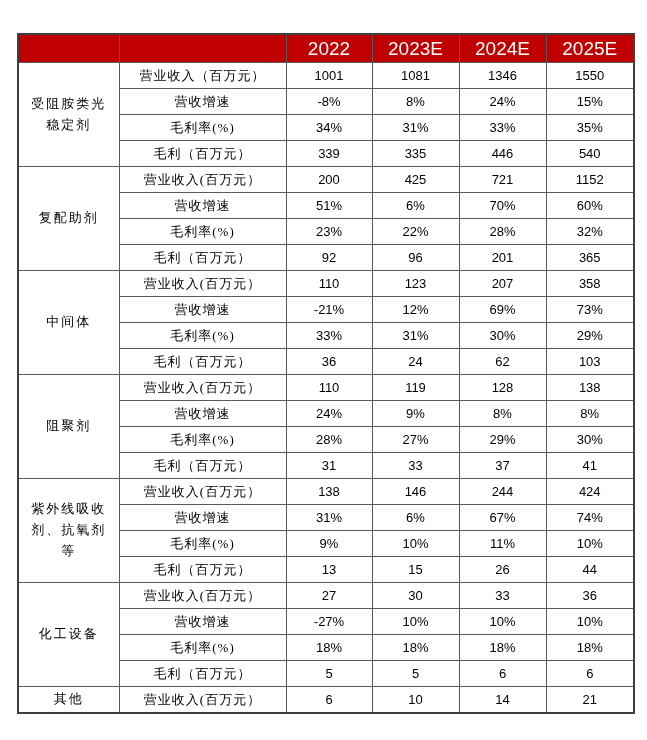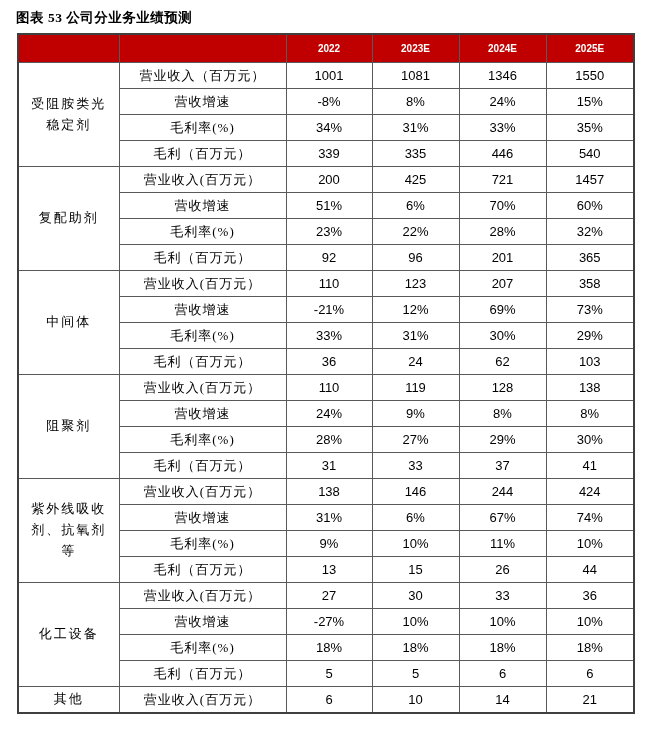--- a/index.html
+++ b/index.html
@@ -39,22 +39,22 @@
     border: 1px solid #595959;
     text-align: center;
     vertical-align: middle;
     padding: 0 2px;
     overflow: hidden;
   }
   table.forecast thead th {
     background: #C00000;
     color: #ffffff;
     font-family: "Liberation Sans", sans-serif;
-    font-weight: bold;
-    font-size: 10px;
+    font-weight: normal;
+    font-size: 19px;
     height: 27px;
   }
   table.forecast tbody td {
     height: 25px;
     font-size: 13px;
     color: #000000;
   }
   td.group-cell {
     font-family: Liberation Sans, sans-serif;
     white-space: pre-line;
@@ -69,21 +69,20 @@
   }
   td.value-cell {
     font-family: "Liberation Sans", sans-serif;
     font-size: 13px;
   }
 </style>
 </head>
 <body>
 
 <div id="canvas">
-  <div class="figure-title">图表 53 公司分业务业绩预测</div>
 
   <table class="forecast">
     <colgroup>
       <col style="width:101px">
       <col style="width:167px">
       <col style="width:86px">
       <col style="width:87px">
       <col style="width:87px">
       <col style="width:88px">
     </colgroup>
@@ -127,21 +126,21 @@
           <td class="value-cell">335</td>
           <td class="value-cell">446</td>
           <td class="value-cell">540</td>
         </tr>
         <tr>
           <td class="group-cell" rowspan="4">复配助剂</td>
           <td class="label-cell">营业收入(百万元）</td>
           <td class="value-cell">200</td>
           <td class="value-cell">425</td>
           <td class="value-cell">721</td>
-          <td class="value-cell">1457</td>
+          <td class="value-cell">1152</td>
         </tr>
         <tr>
           <td class="label-cell">营收增速</td>
           <td class="value-cell">51%</td>
           <td class="value-cell">6%</td>
           <td class="value-cell">70%</td>
           <td class="value-cell">60%</td>
         </tr>
         <tr>
           <td class="label-cell">毛利率(%)</td>

